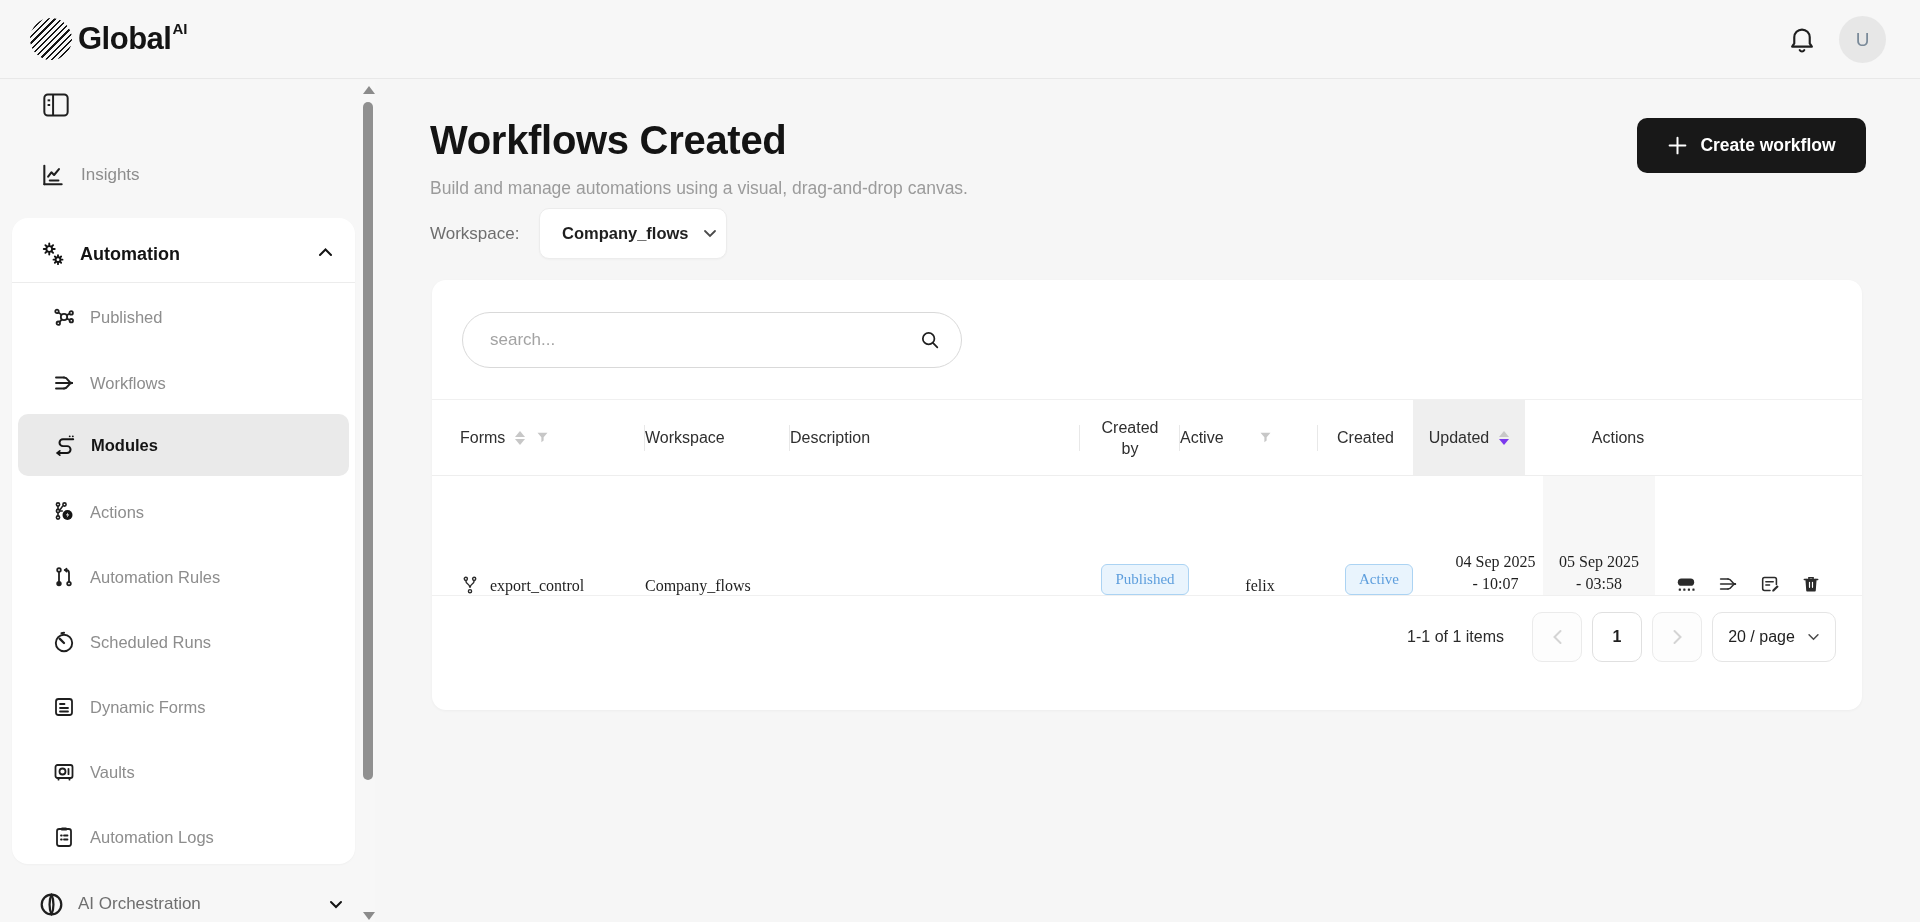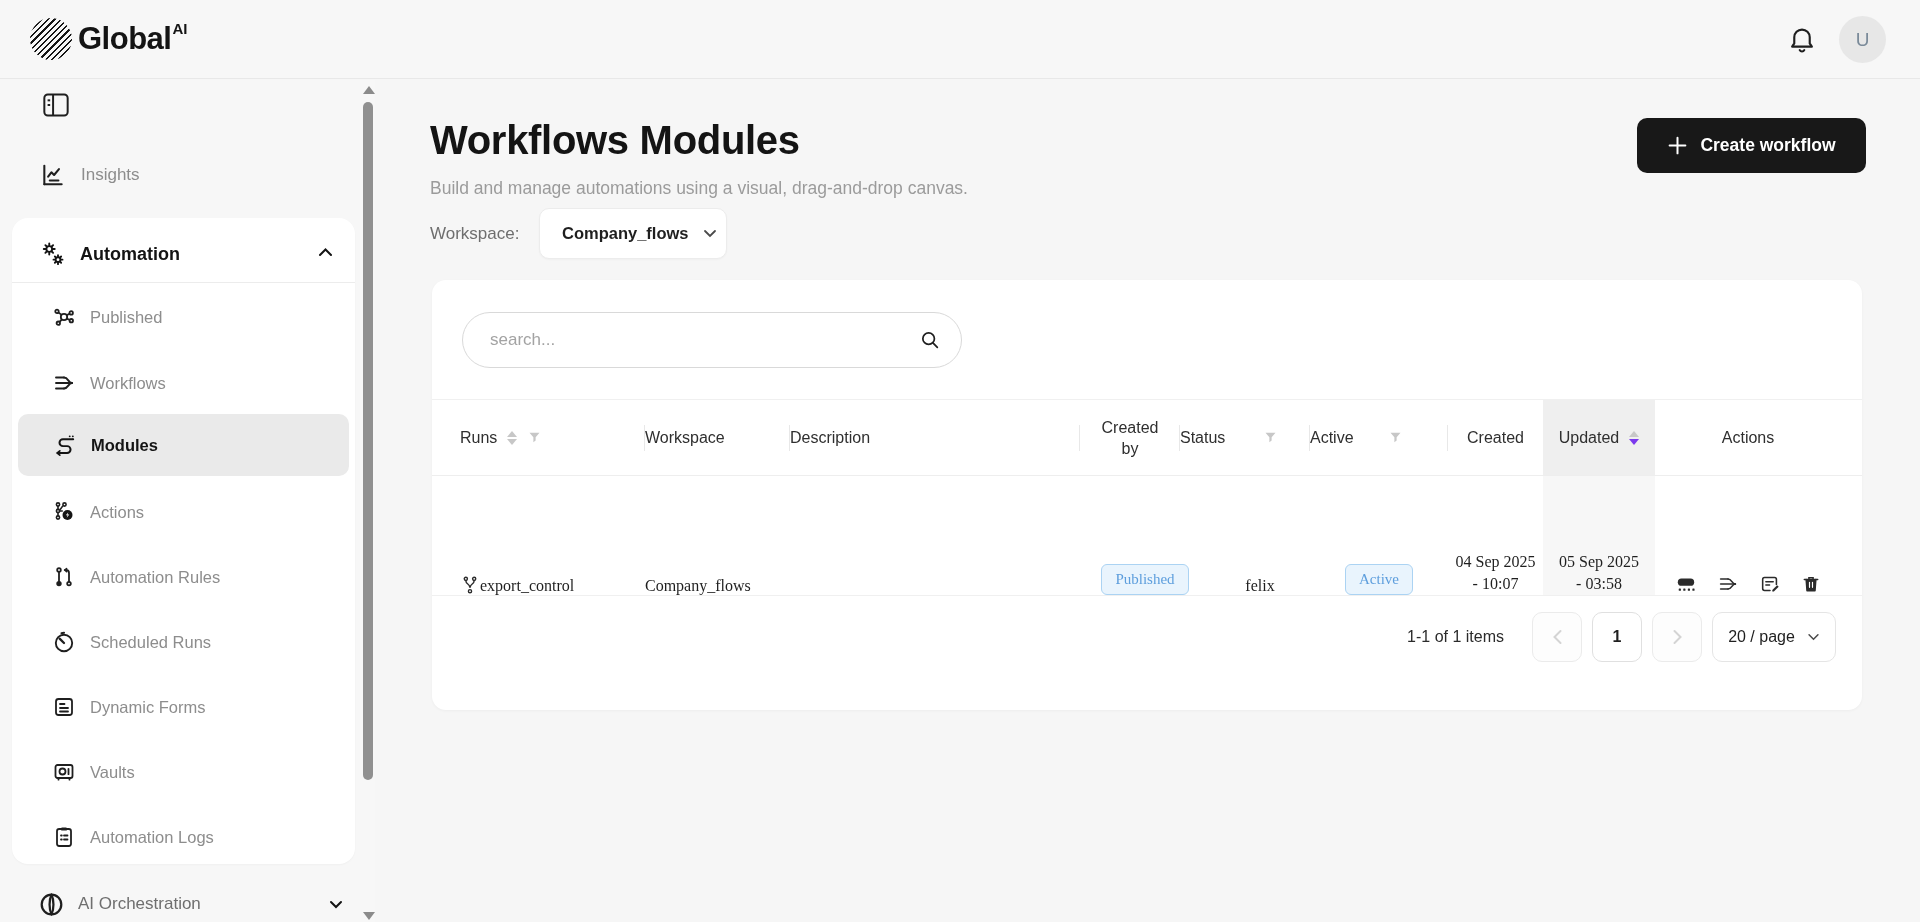--- a/index.html
+++ b/index.html
@@ -78,21 +78,21 @@
   .caret-up { width:0; height:0; border-left:5px solid transparent; border-right:5px solid transparent; border-bottom:6px solid #c7c7c7; }
   .caret-down { width:0; height:0; border-left:5px solid transparent; border-right:5px solid transparent; border-top:6px solid #c7c7c7; }
   .caret-down.active { border-top-color:#7c3aed; }
   .funnel { margin-left:10px; cursor:pointer; }
   .col-status .funnel { margin-left:38px; }
   .col-active .funnel { margin-left:34px; }
 
   .trow { height:120px; align-items:stretch; border-bottom:1px solid #f0f0f0; }
   .tcell { display:flex; align-items:flex-end; font-size:16px; color:#1f1f1f;font-family:Liberation Serif, serif; }
   .tcell.col-updated { background:#f7f7f7; }
-  .name-cell .nm { }
+  .name-cell .nm { margin-left:10px; }
   .datewrap { width:80px; line-height:22px; text-align:center; }
   .badge { display:inline-block; padding:6px 13px; border:1px solid #abd3f3; background:#e9f4fd; color:#5d9edd; border-radius:6px; font-size:15px; cursor:default; }
   .col-status.tcell, .col-active.tcell { justify-content:center; }
   .actions-wrap { display:flex; gap:20px; align-items:center; }
   .actions-wrap .aicon { cursor:pointer; }
 
   .pagination { display:flex; align-items:center; justify-content:flex-end; gap:10px; margin-top:16px; padding-right:26px; }
   .pg-summary { font-size:16px; color:#2b2b2b; margin-right:18px; }
   .pg-btn { width:50px; height:50px; border:1px solid #ebebeb; border-radius:10px; background:#fdfdfd; display:flex; align-items:center; justify-content:center; cursor:pointer; }
   .pg-btn.current { background:#ffffff; border-color:#e0e0e0; font-size:16px; font-weight:600; color:#1f1f1f; }
@@ -314,21 +314,21 @@
       </span>
     </div>
 
     <div class="sb-scroll">
       <div class="sb-up"></div>
       <div class="sb-thumb"></div>
       <div class="sb-down"></div>
     </div>
   </div>
 
-  <div class="page-title">Workflows Modules</div>
+  <div class="page-title">Workflows Created</div>
   <div class="page-subtitle">Build and manage automations using a visual, drag-and-drop canvas.</div>
 
   <div class="ws-label">Workspace:</div>
   <div class="ws-select">
     <span class="val">Company_flows</span>
     <span>
       <svg width="14" height="9" viewBox="0 0 14 9" fill="none" stroke="#4a4a4a" stroke-width="1.8" stroke-linecap="round">
           <polyline points="2,2 7,7 12,2"></polyline>
         </svg>
     </span>
@@ -352,47 +352,39 @@
           <svg width="22" height="22" viewBox="0 0 24 24" fill="none" stroke="#1f1f1f" stroke-width="1.9" stroke-linecap="round">
             <circle cx="10.5" cy="10.5" r="6.3"></circle>
               <path d="M15.2 15.2 20 20"></path>
           </svg>
         </span>
       </div>
     </div>
 
     <div class="thead">
       <div class="hcell col-name divided">
-        <span class="hlabel">Runs</span>
+        <span class="hlabel">Forms</span>
         <span class="sorters">
           <span class="caret-up"></span>
             <span class="caret-down"></span>
         </span>
         <span class="funnel">
           <svg width="15" height="15" viewBox="0 0 24 24" fill="#c7c7c7">
               <path d="M4 4.5h16l-6.2 7.2v5.1l-3.6 2.6v-7.7z"></path>
             </svg>
         </span>
       </div>
       <div class="hcell col-workspace divided">
         <span class="hlabel">Workspace</span>
       </div>
       <div class="hcell col-description divided">
         <span class="hlabel">Description</span>
       </div>
       <div class="hcell col-createdby divided">
         <span class="hlabel">Created by</span>
-      </div>
-      <div class="hcell col-status divided">
-        <span class="hlabel">Status</span>
-        <span class="funnel">
-          <svg width="15" height="15" viewBox="0 0 24 24" fill="#c7c7c7">
-              <path d="M4 4.5h16l-6.2 7.2v5.1l-3.6 2.6v-7.7z"></path>
-            </svg>
-        </span>
       </div>
       <div class="hcell col-active divided">
         <span class="hlabel">Active</span>
         <span class="funnel">
           <svg width="15" height="15" viewBox="0 0 24 24" fill="#c7c7c7">
               <path d="M4 4.5h16l-6.2 7.2v5.1l-3.6 2.6v-7.7z"></path>
             </svg>
         </span>
       </div>
       <div class="hcell col-created">

